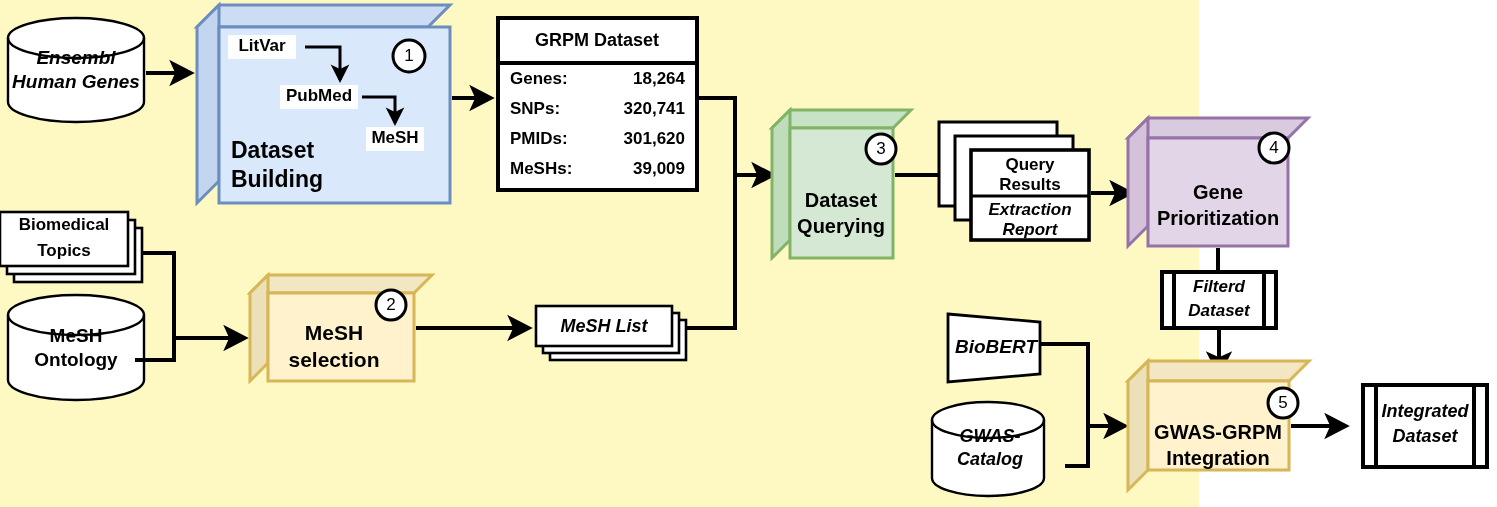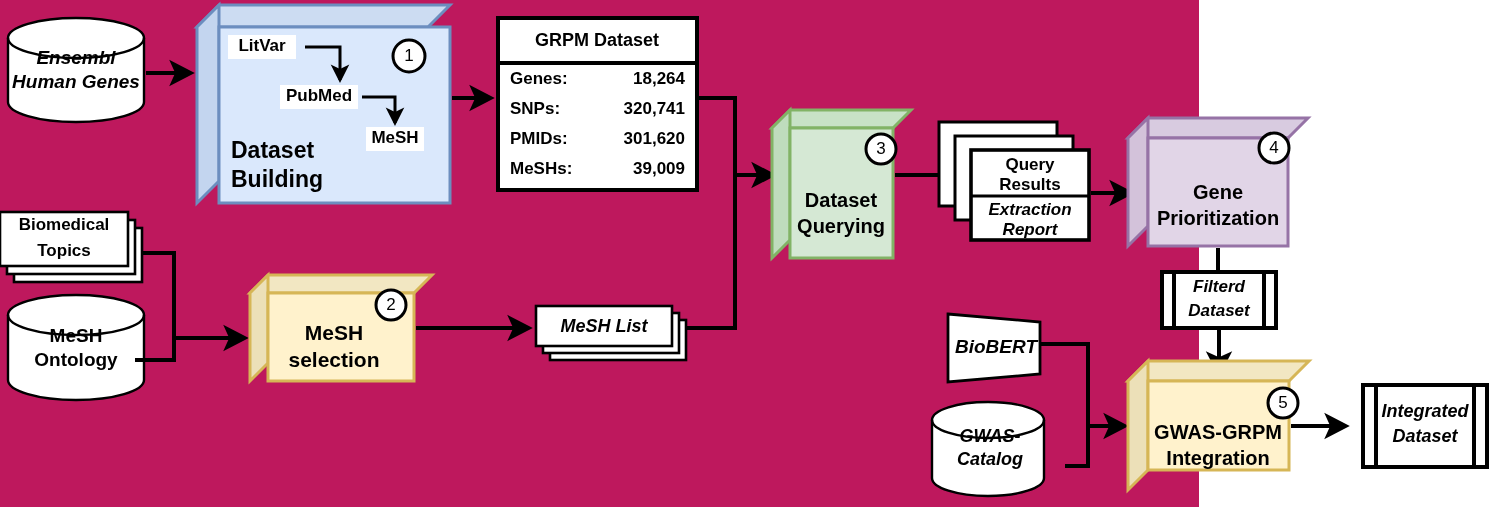--- a/index.html
+++ b/index.html
@@ -11,21 +11,21 @@
   body {
     width: 1497px;
     height: 507px;
     font-family: "Liberation Sans", sans-serif;
     overflow: hidden;
   }
   #diagram-root {
     position: relative;
     width: 1199px;
     height: 507px;
-    background: #be185d;
+    background: #fef9c3;
   }
   svg#flow {
     display: block;
     width: 1497px;
     height: 507px;
   }
   .flowline {
     stroke: #000000;
     stroke-width: 4;
     fill: none;

